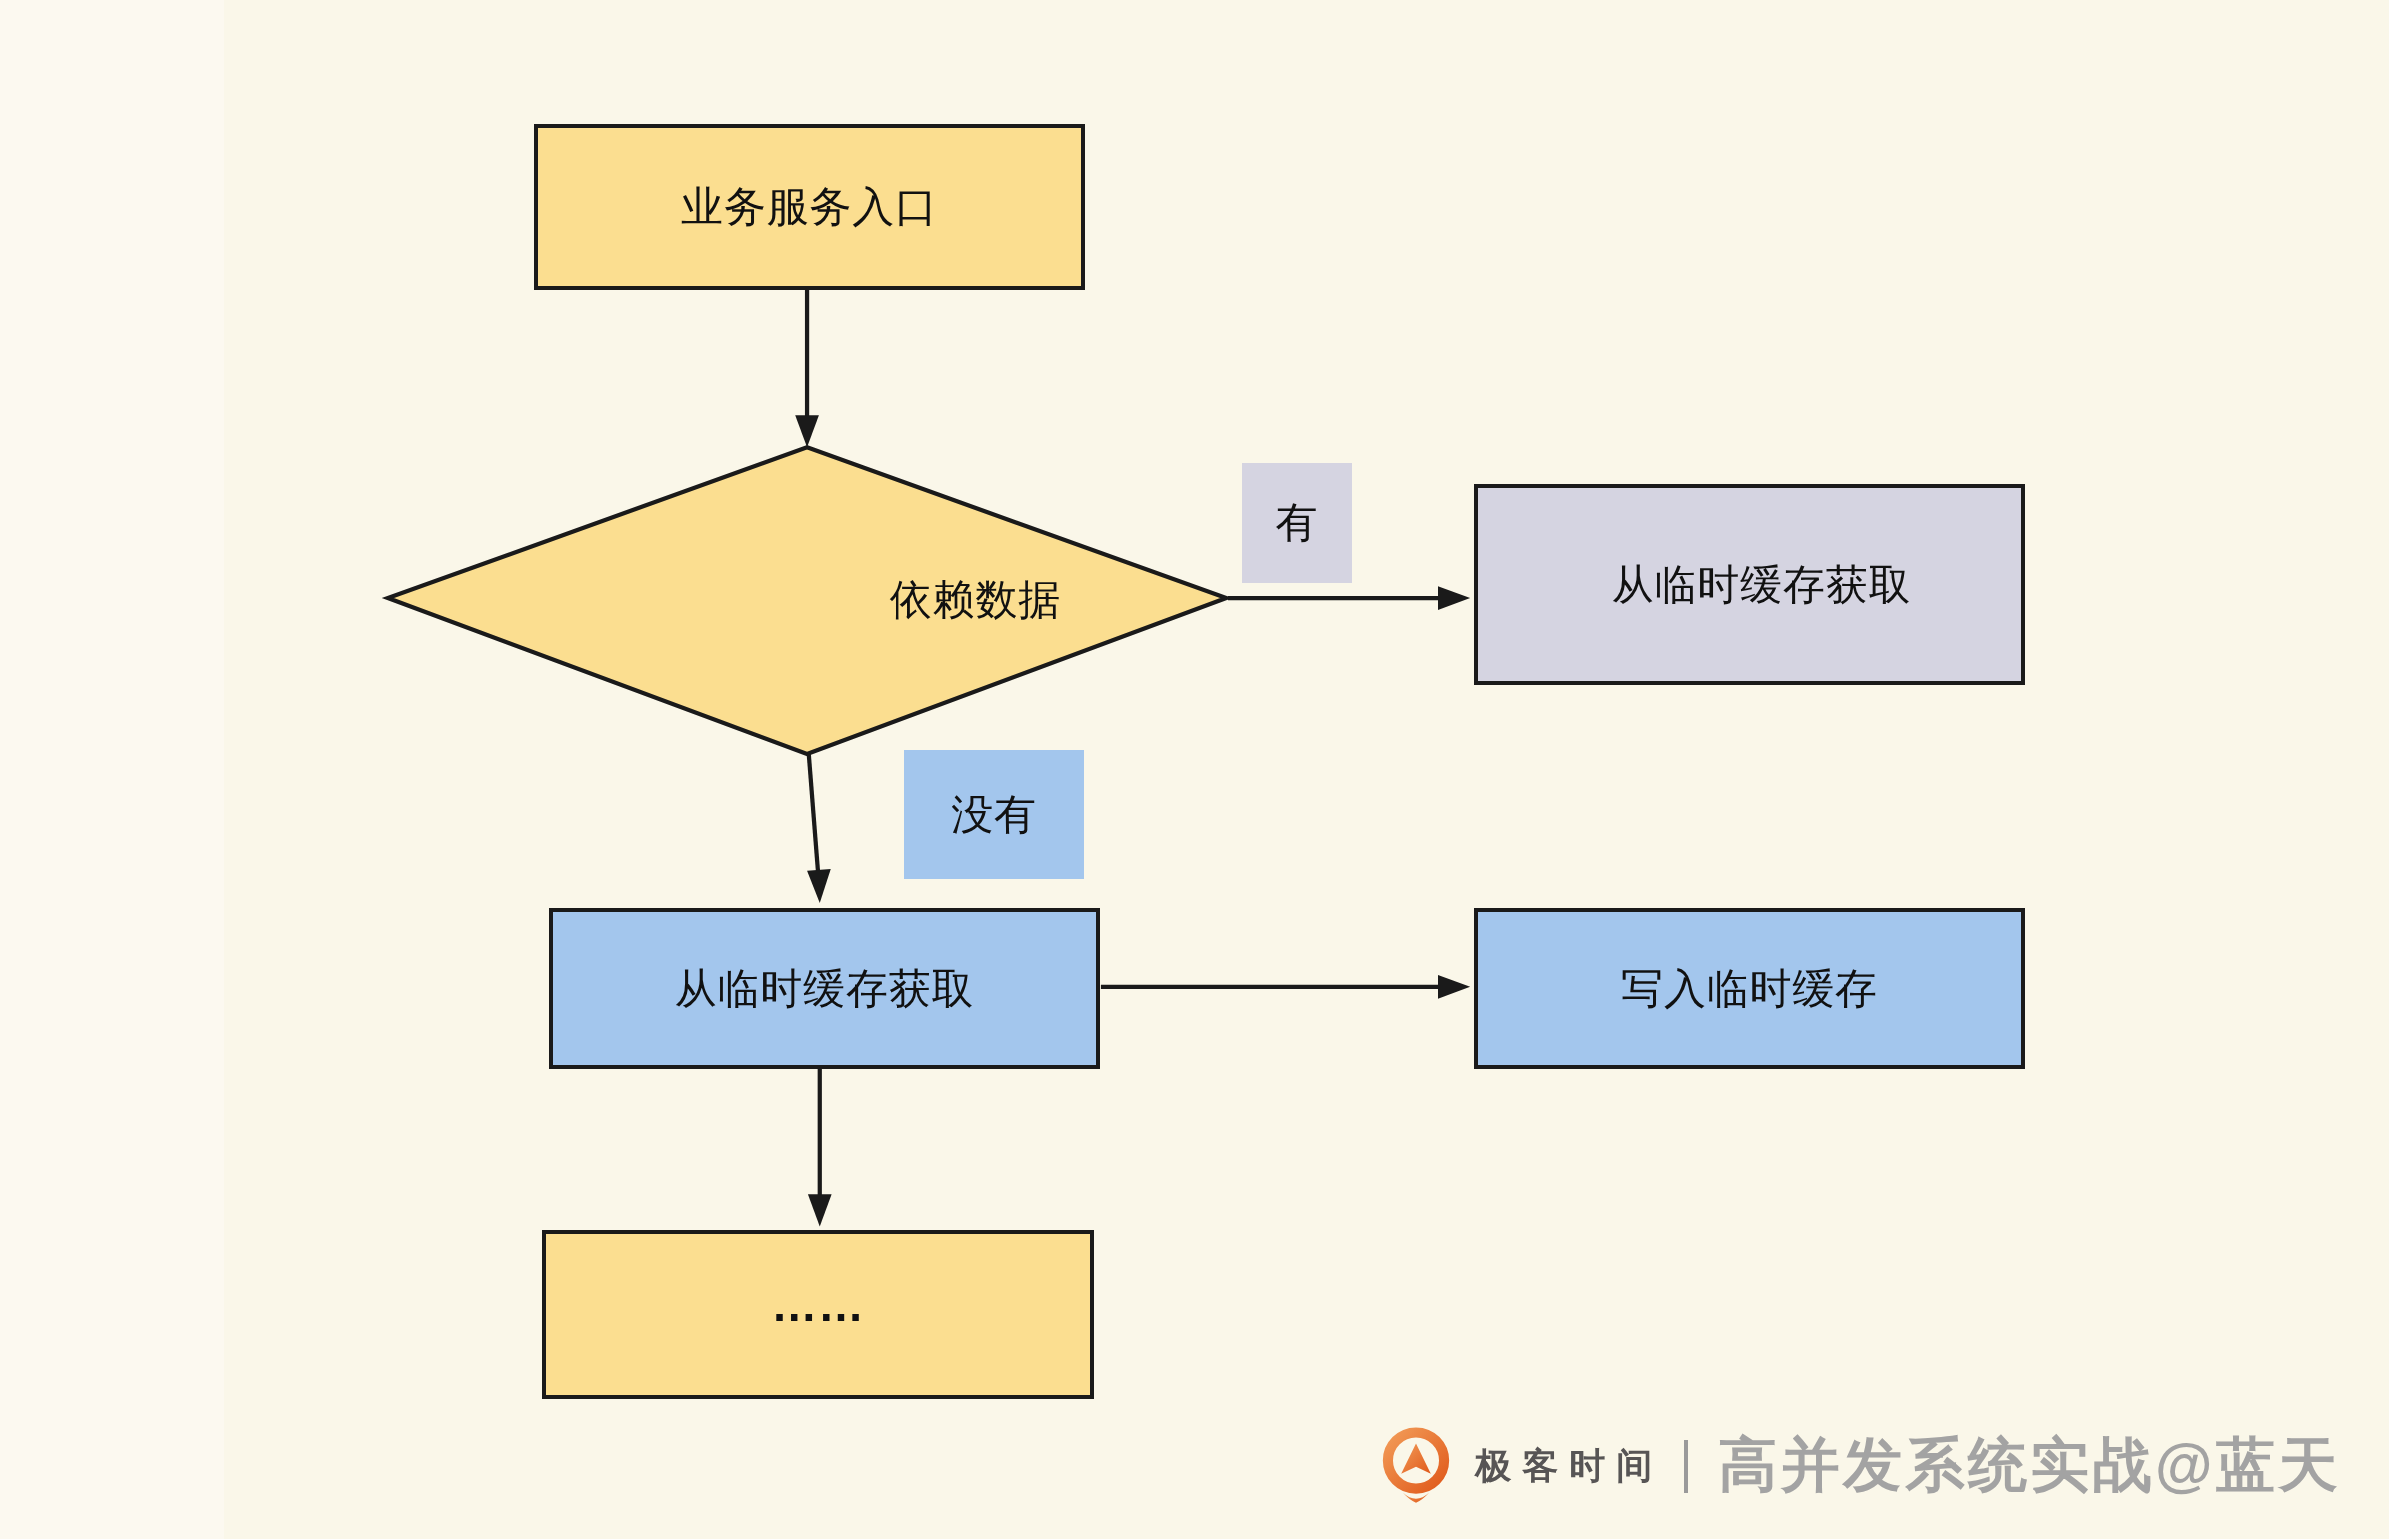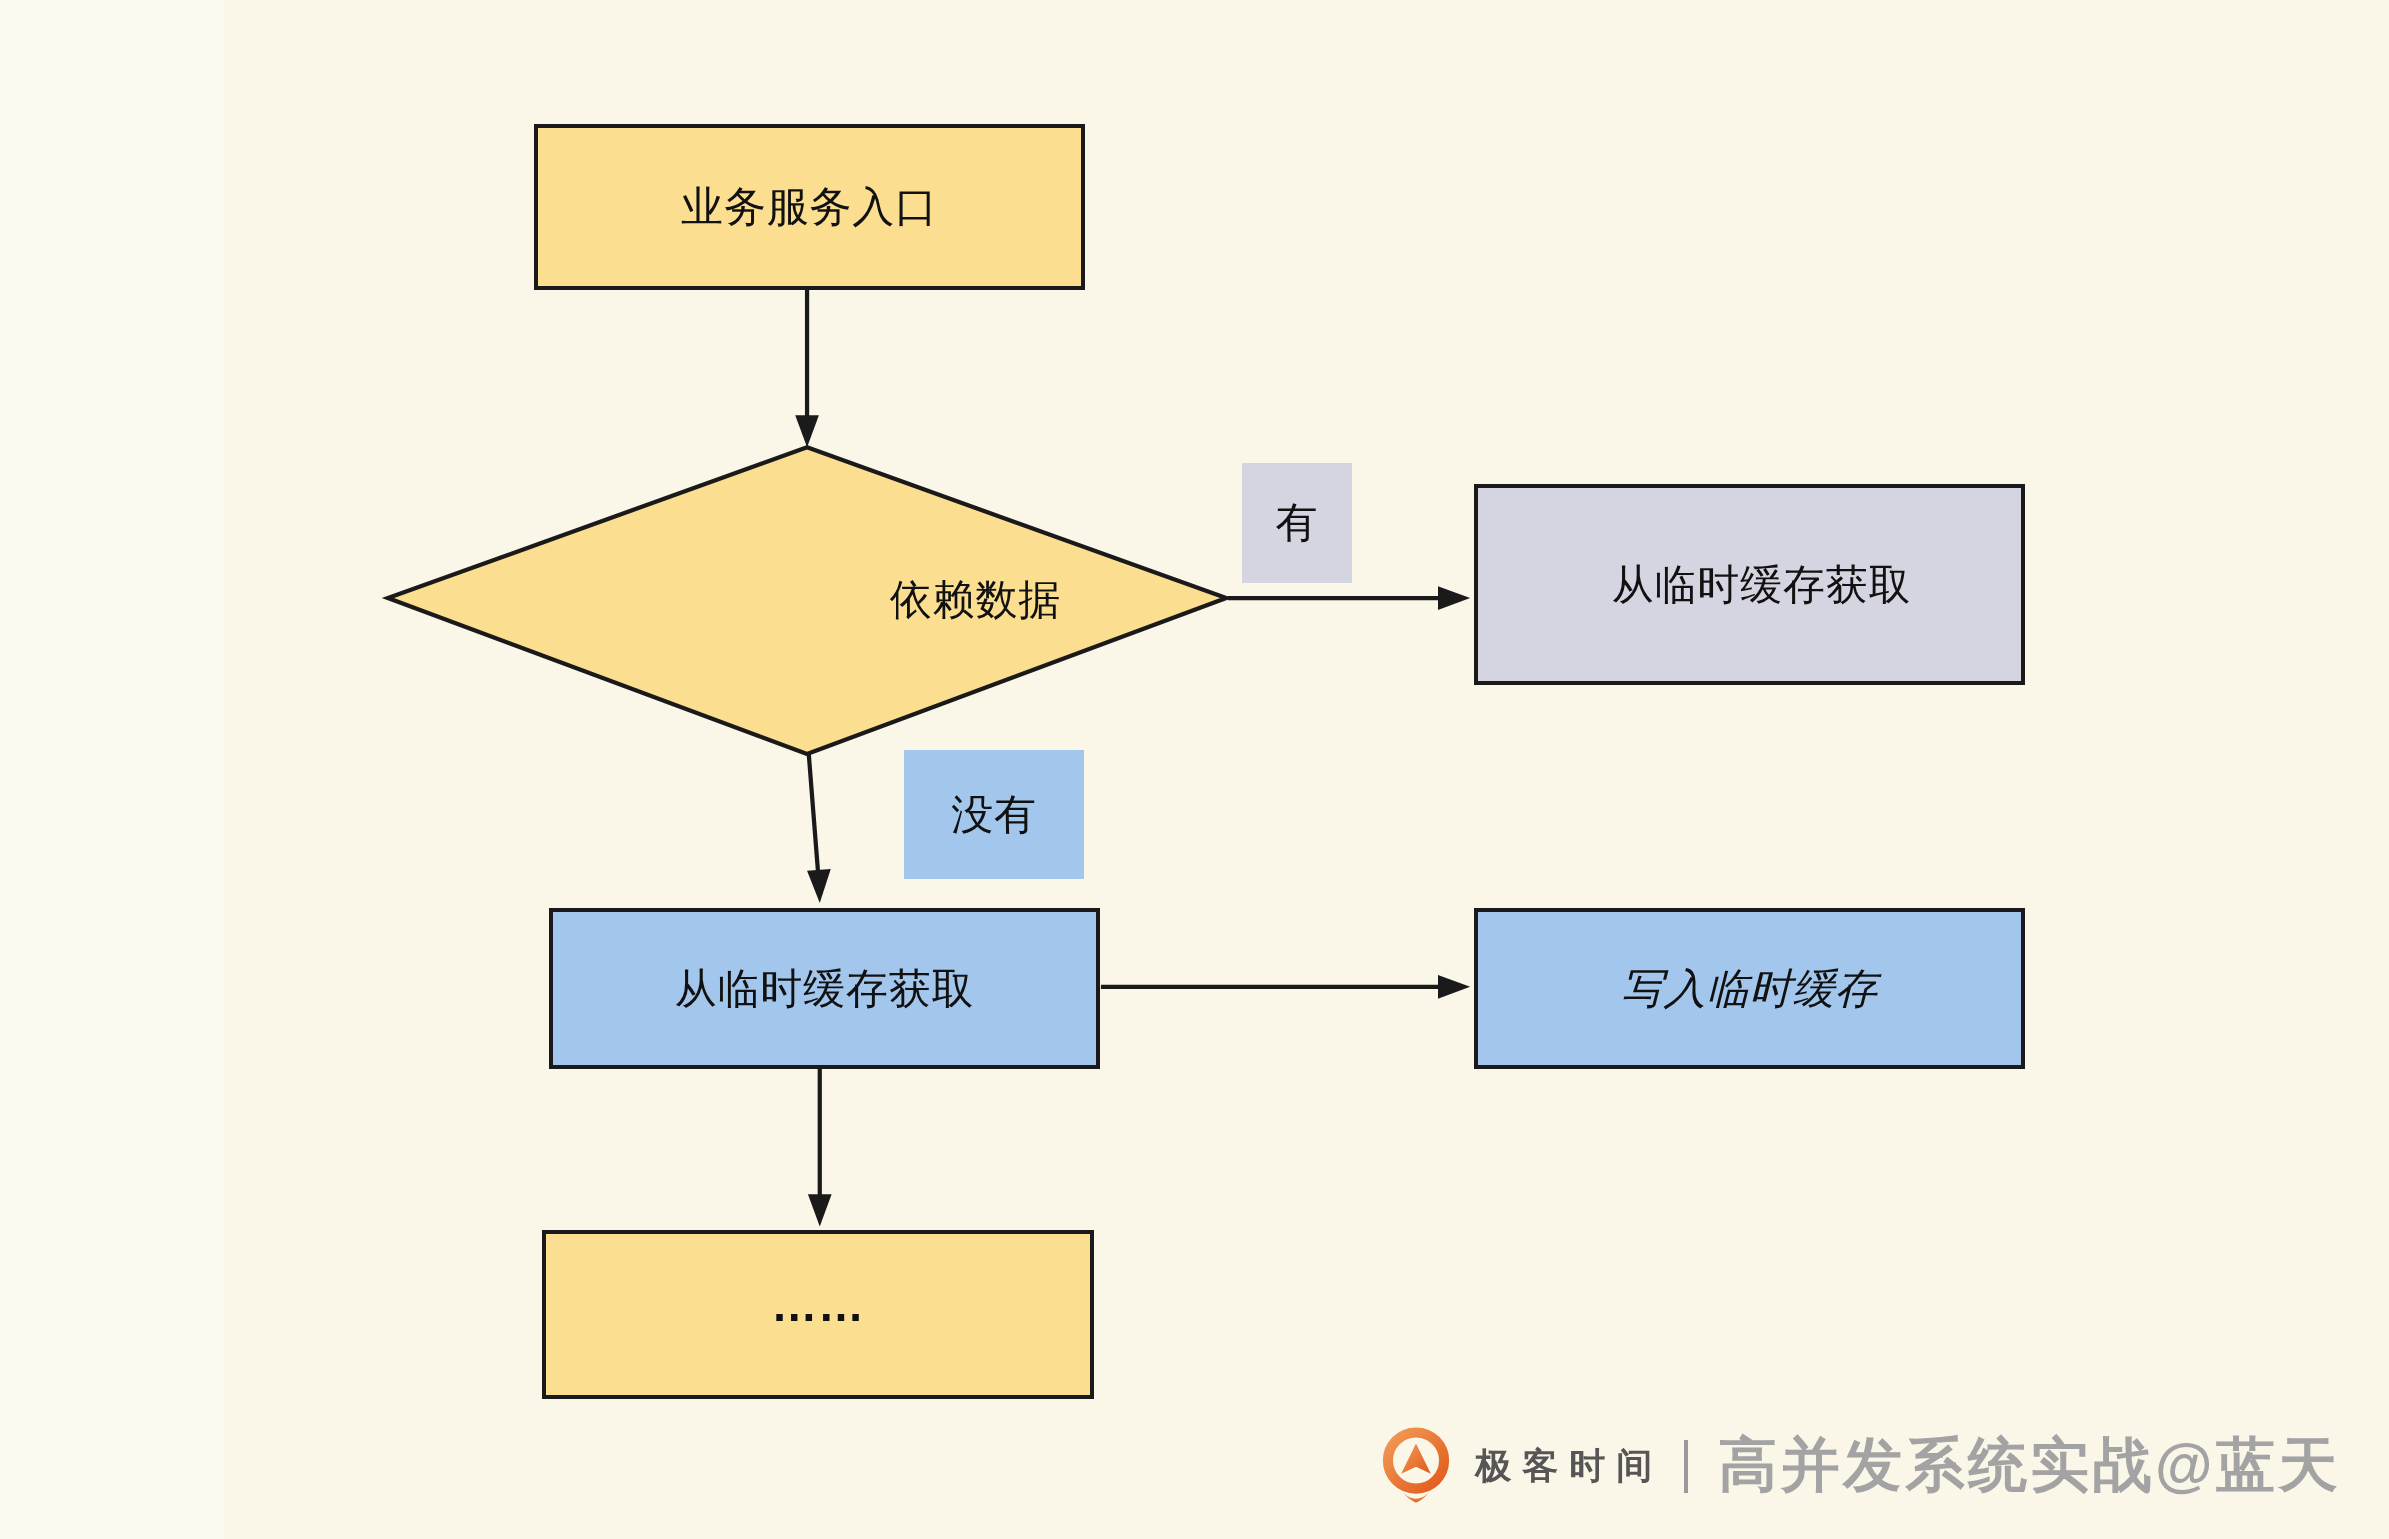--- a/index.html
+++ b/index.html
@@ -38,21 +38,21 @@
     text-align: center;
   }
   .node.rect { border: 4.2px solid #1A1A1A; }
   .fill-yellow   { background: #FBDE90; text-align: right; }
   .fill-blue     { background: #A3C6ED; }
   .fill-lavender { background: #D5D4E1; }
 
   .node-entry      { left: 534px;  top: 124px;  width: 551px; height: 166px; }
   .node-cache-hit  { left: 1474px; top: 484px;  width: 551px; height: 201px; padding-left: 24px; }
   .node-request    { left: 549px;  top: 908px; width: 551px; height: 161px; }
-  .node-write      { left: 1474px; top: 908px; width: 551px; height: 161px; font-style: italic; }
+  .node-write      { left: 1474px; top: 908px; width: 551px; height: 161px; }
   .node-continue   { left: 542px;  top: 1230px; width: 552px; height: 169px; font-weight: bold; font-size: 46px; }
   .node-continue .dots { transform: translateY(-10.2px); }
 
   .decision-text {
     position: absolute;
     left: 553px; top: 515px;
     width: 508px; height: 169px;
     display: flex;
     flex-direction: column;
     align-items: flex-end;

